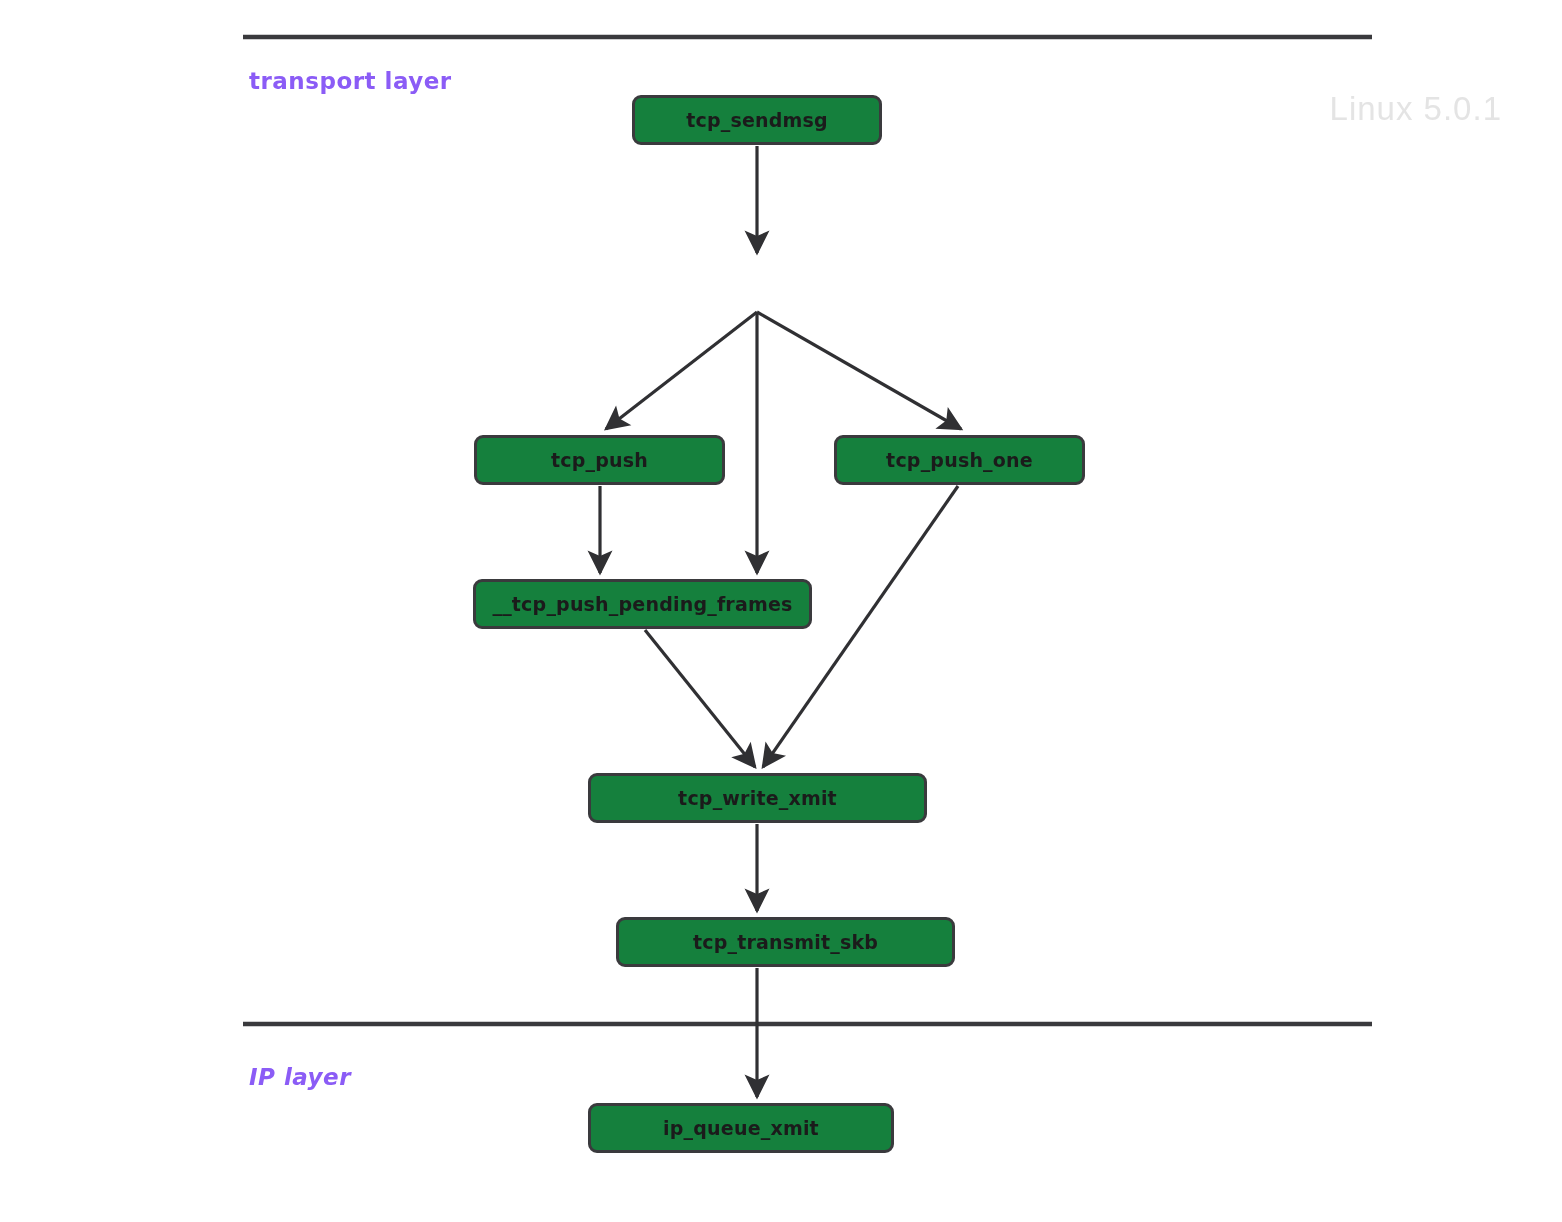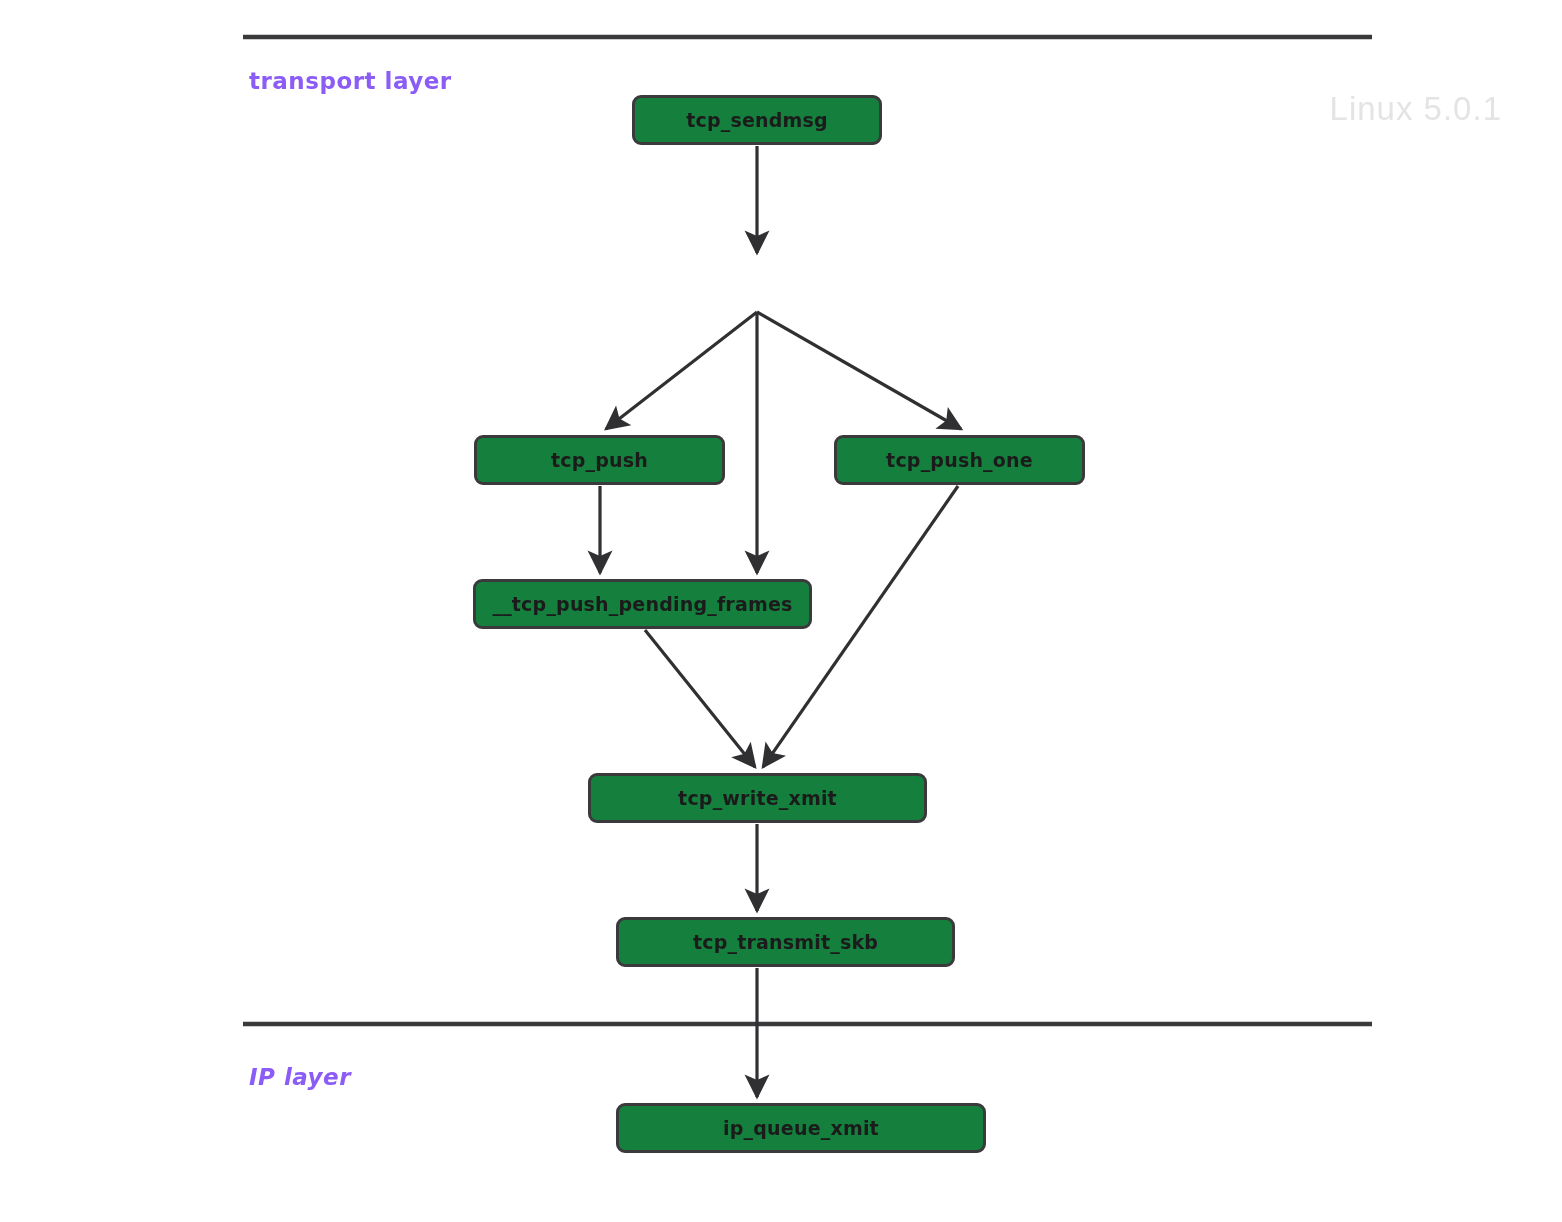--- a/index.html
+++ b/index.html
@@ -115,17 +115,17 @@
   </div>
   <div class="node-box" style="left: 834px; top: 435px; width: 251px; height: 50px;">
     <span class="node-label">tcp_push_one</span>
   </div>
   <div class="node-box" style="left: 588px; top: 773px; width: 339px; height: 50px;">
     <span class="node-label">tcp_write_xmit</span>
   </div>
   <div class="node-box" style="left: 588px; top: 917px; width: 339px; height: 50px; margin-left: 28px;">
     <span class="node-label">tcp_transmit_skb</span>
   </div>
-  <div class="node-box" style="left: 616px; top: 1103px; width: 370px; height: 50px; text-align: center;">
+  <div class="node-box" style="left: 588px; top: 1103px; width: 306px; height: 50px; text-align: center;">
     <span class="node-label">ip_queue_xmit</span>
   </div>
 
 </div>
 
 </body></html>

